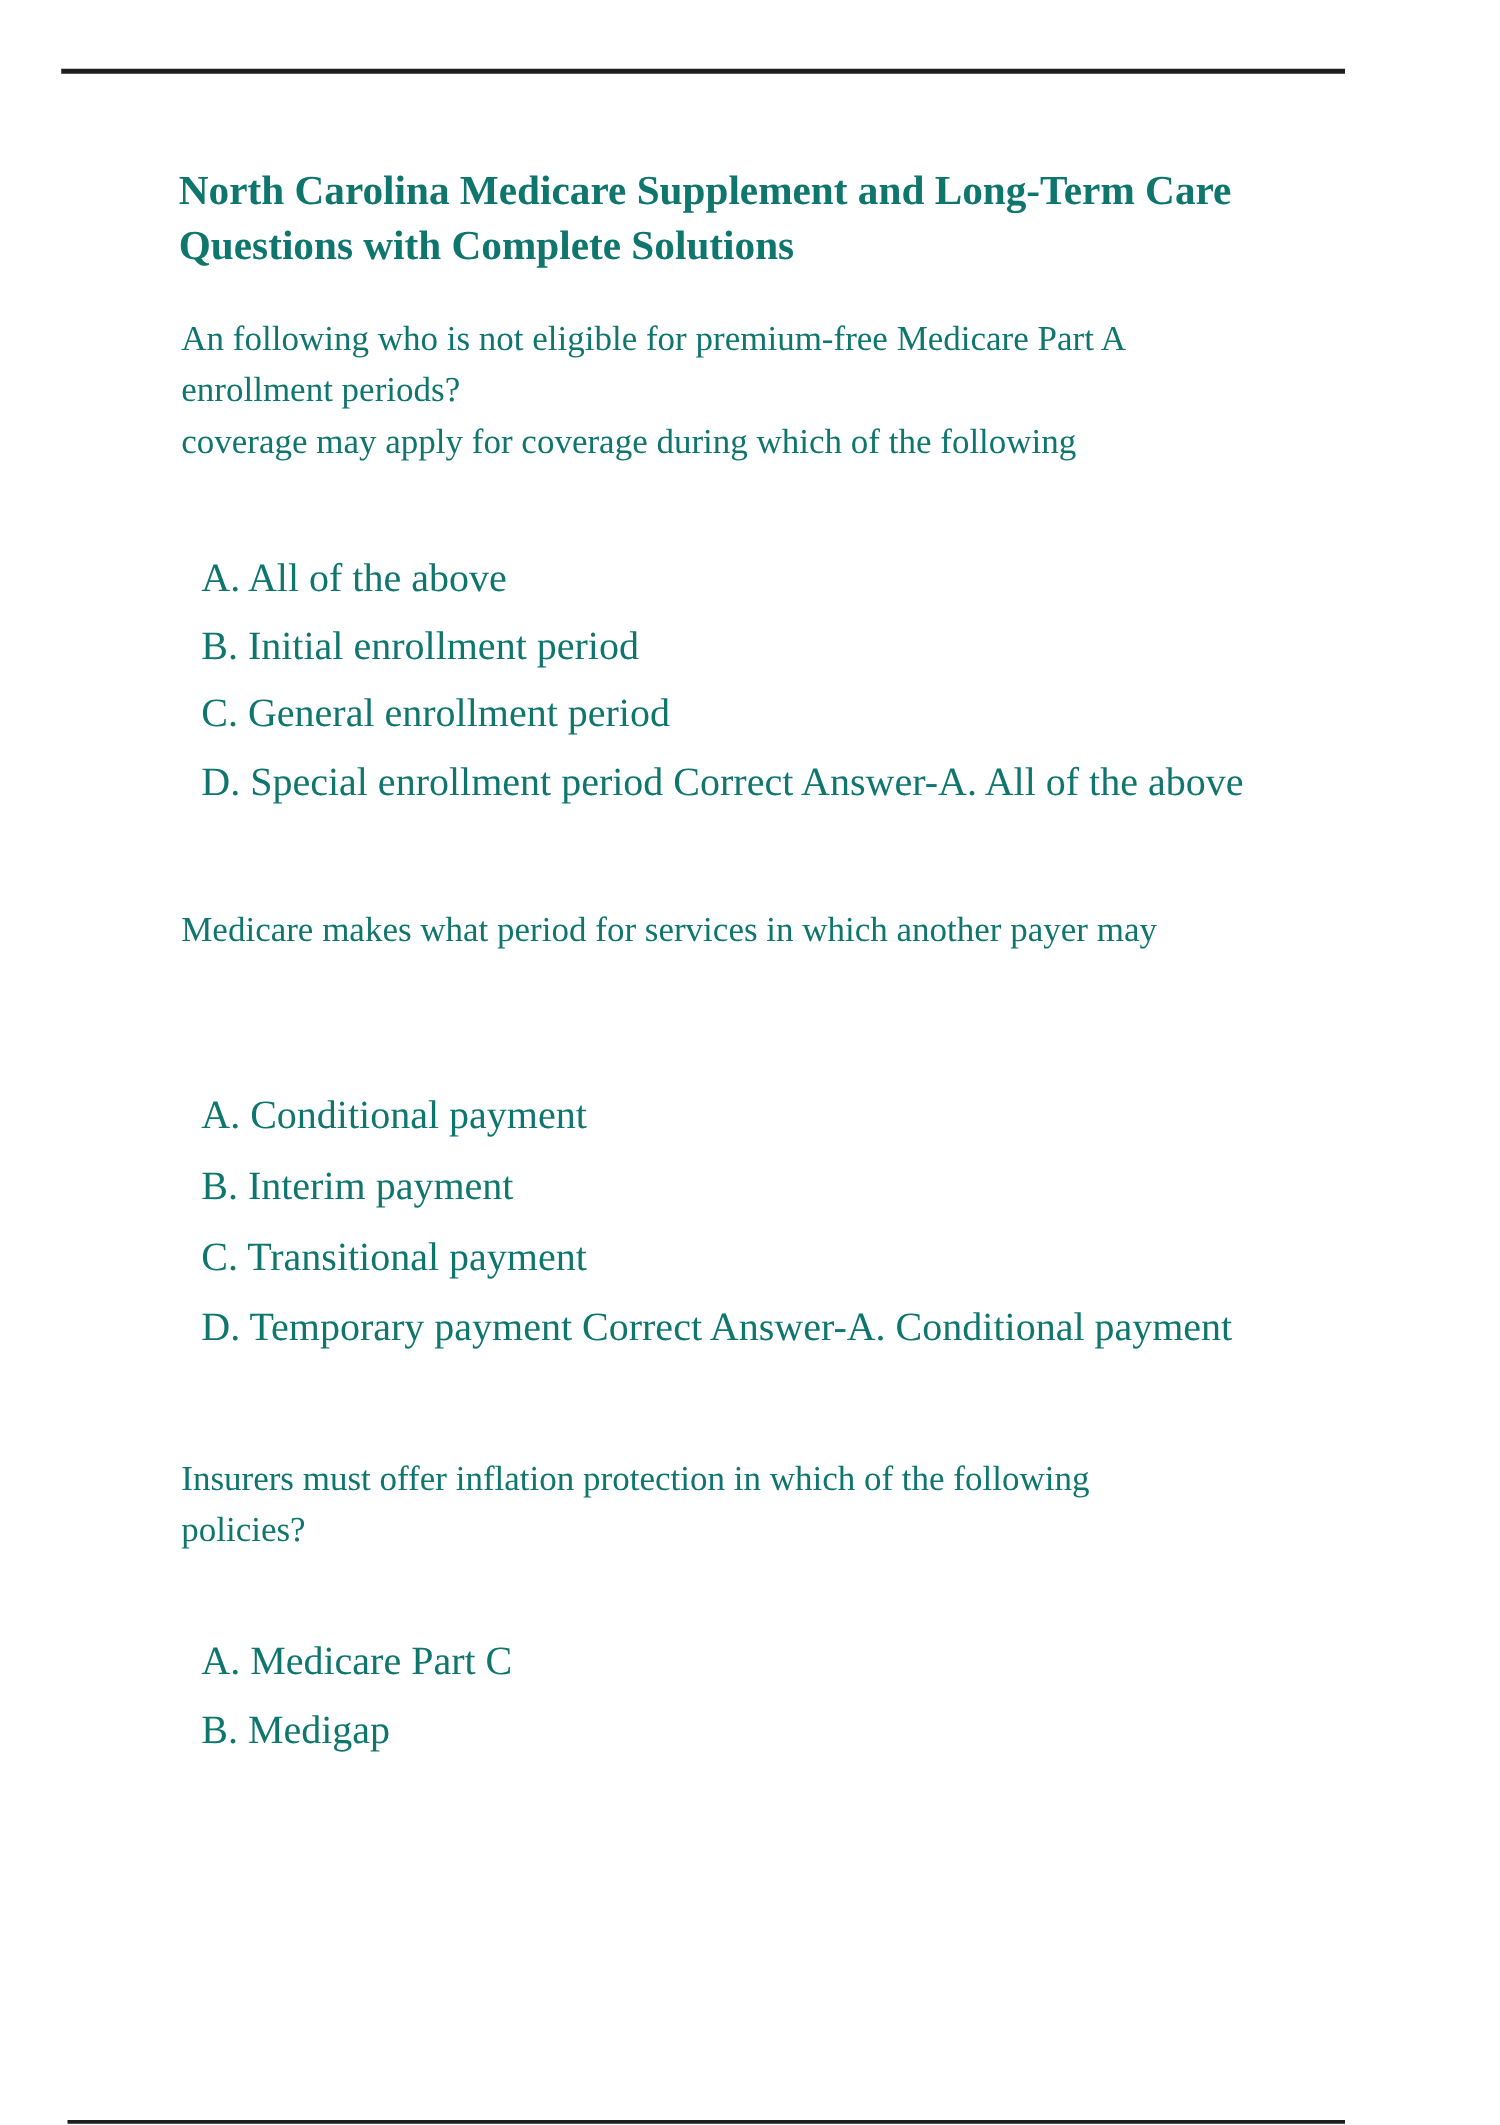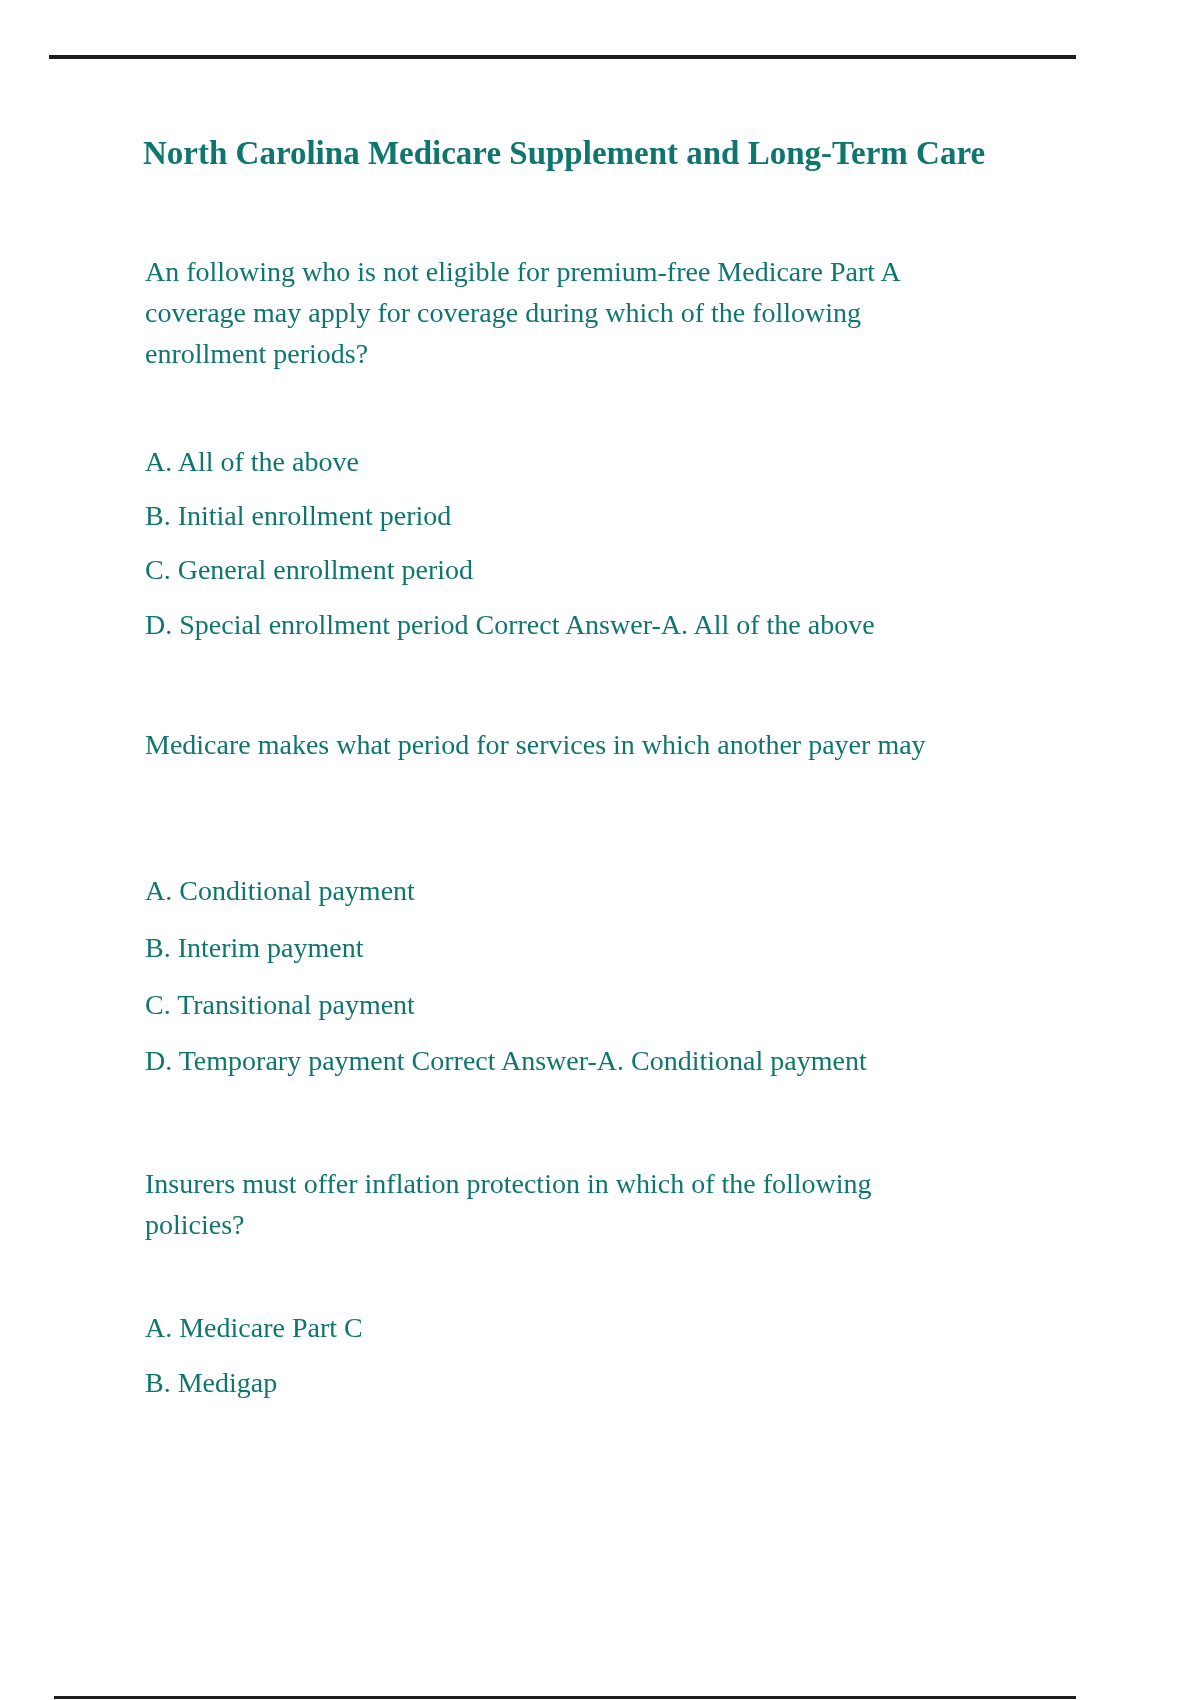--- a/index.html
+++ b/index.html
@@ -47,41 +47,42 @@
     left: 145px;
     font-size: 28px;
     line-height: 41px;
     white-space: nowrap;
   }
   .ln {
     display: block;
   }
   .opt {
     position: absolute;
-    left: 145px;
-    font-size: 28px;
+    left: 161px;
+    font-size: 32px;
     line-height: 34px;
     white-space: nowrap;
   }
 </style>
 </head>
 <body>
 
 <div class="page">
 
   <div class="rule top"></div>
 
   <h1 class="title">
     <span class="ln">North Carolina Medicare Supplement and Long-Term Care</span>
+    <span class="ln">Questions with Complete Solutions</span>
   </h1>
 
   <div class="para" style="top:251px">
     <span class="ln">An following who is not eligible for premium-free Medicare Part A</span>
+    <span class="ln">enrollment periods?</span>
     <span class="ln">coverage may apply for coverage during which of the following</span>
-    <span class="ln">enrollment periods?</span>
   </div>
   <div class="opt" style="top:445px">A. All of the above</div>
   <div class="opt" style="top:499px">B. Initial enrollment period</div>
   <div class="opt" style="top:553px">C. General enrollment period</div>
   <div class="opt" style="top:608px">D. Special enrollment period Correct Answer-A. All of the above</div>
 
   <div class="para" style="top:724px">
     <span class="ln">Medicare makes what period for services in which another payer may</span>
   </div>
   <div class="opt" style="top:874px">A. Conditional payment</div>

